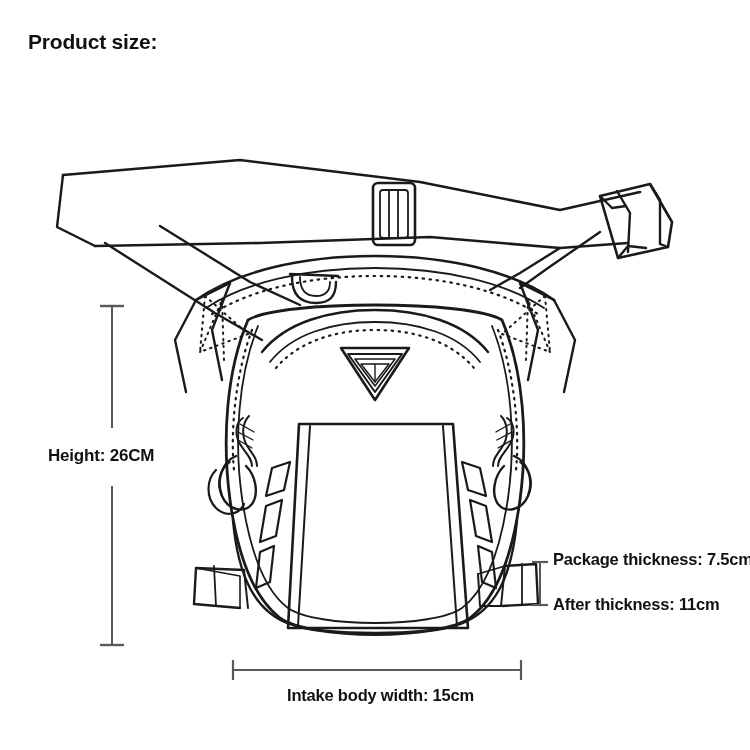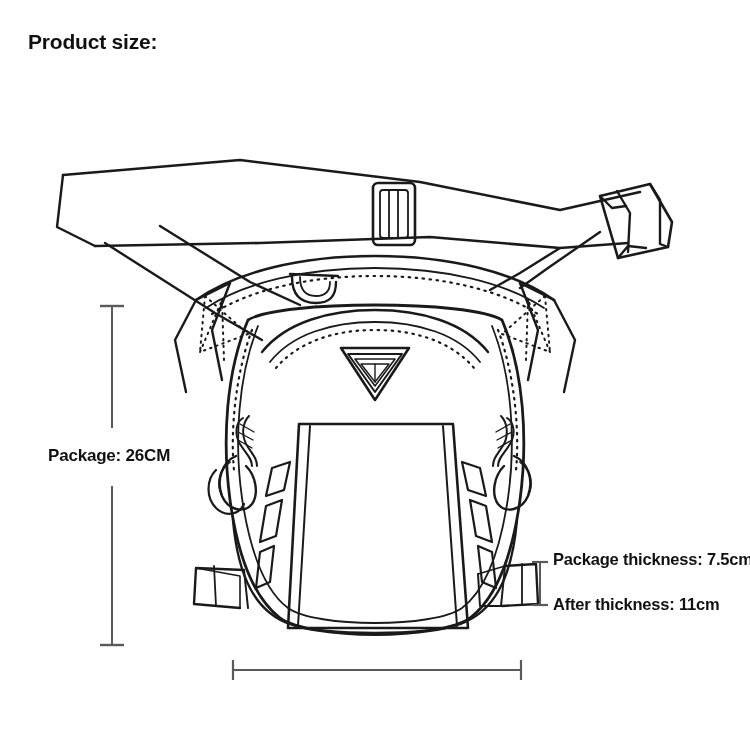--- a/index.html
+++ b/index.html
@@ -277,20 +277,21 @@
       <g>
         <line x1="233" y1="670" x2="521" y2="670"></line>
         <line x1="233" y1="660" x2="233" y2="680" stroke-width="2.2"></line>
         <line x1="521" y1="660" x2="521" y2="680" stroke-width="2.2"></line>
       </g>
     </g>
   </svg>
 
   <div class="label" id="title-label">Product size:</div>
 
-  <div class="label" id="height-label">Package: 26CM</div>
+  <div class="label" id="height-label">Height: 26CM</div>
 
   <div class="label" id="thickness-label">Package thickness: 7.5cm</div>
 
   <div class="label" id="expansion-label">After thickness: 11cm</div>
 
+  <div class="label" id="width-label">Intake body width: 15cm</div>
 
 </div>
 
 </body></html>

